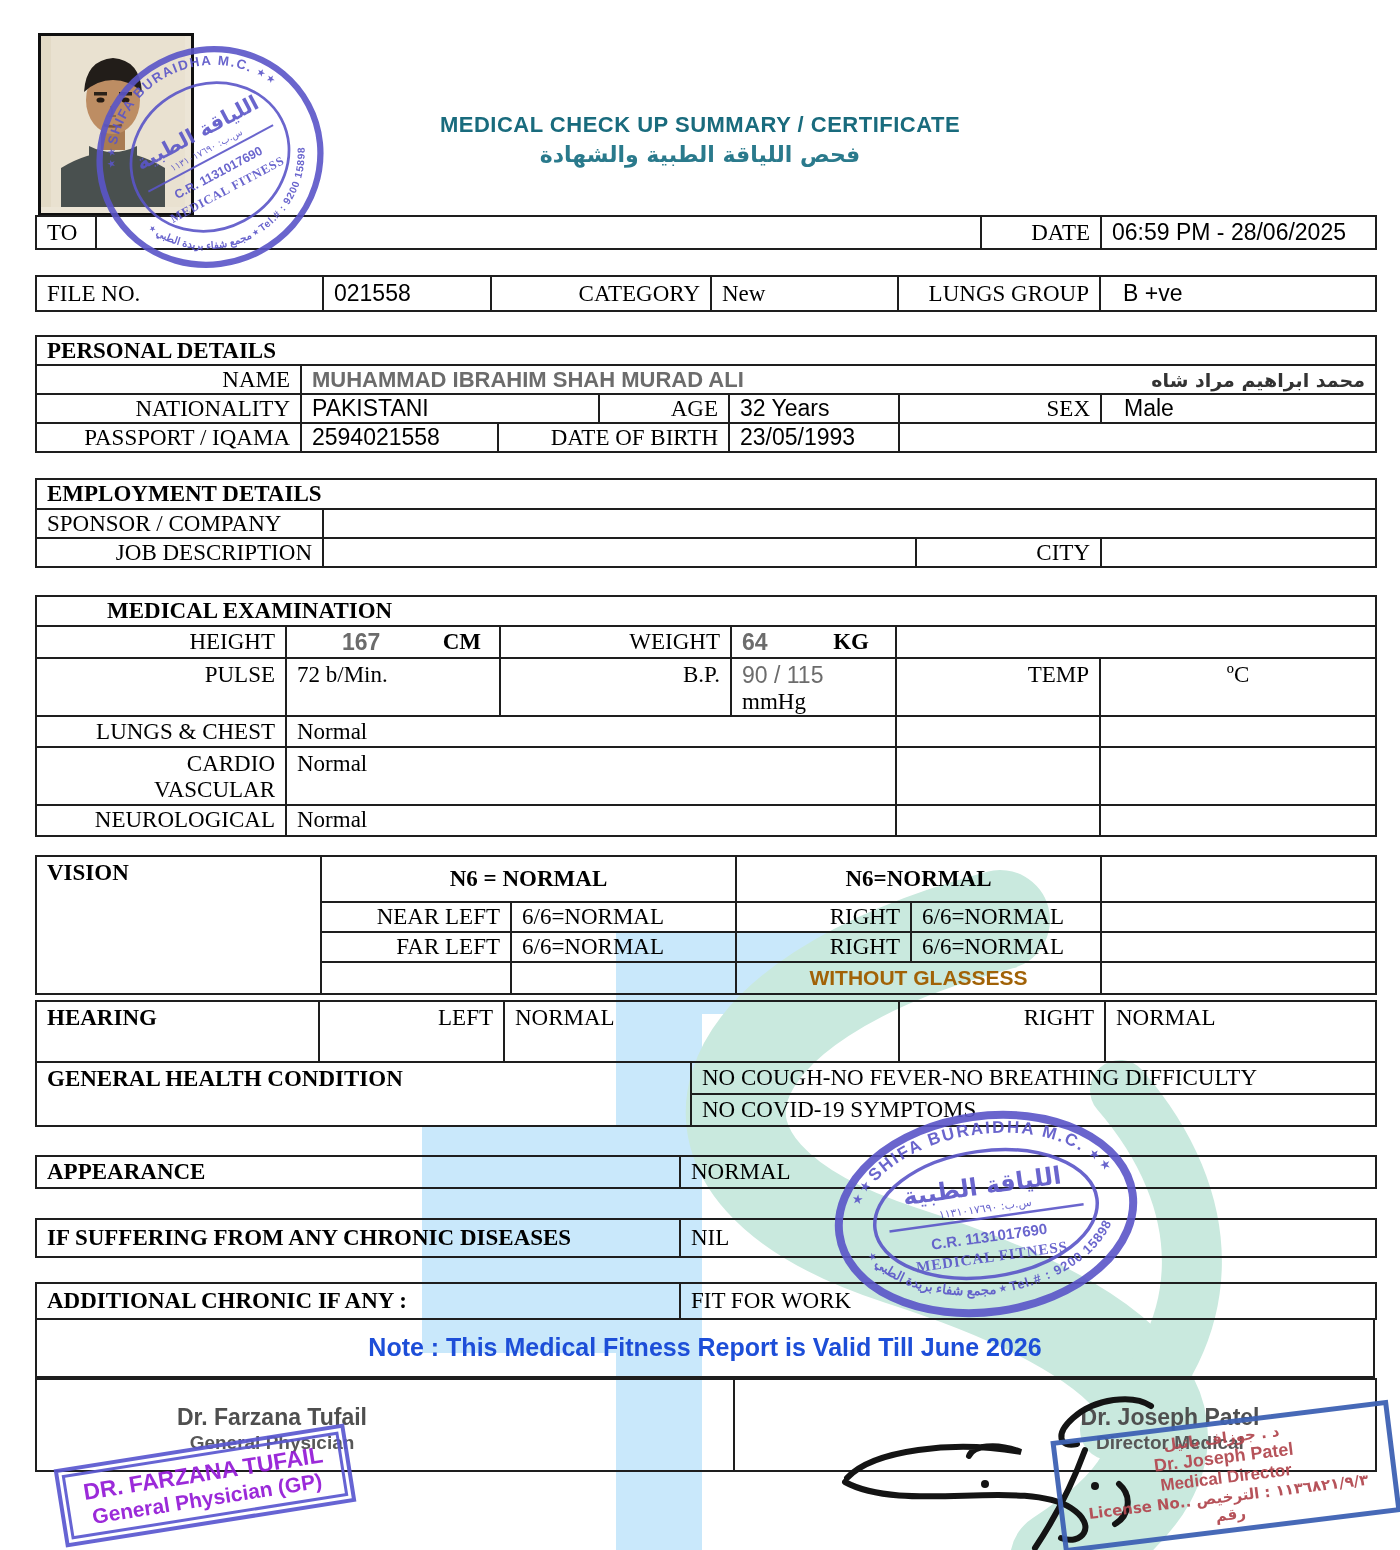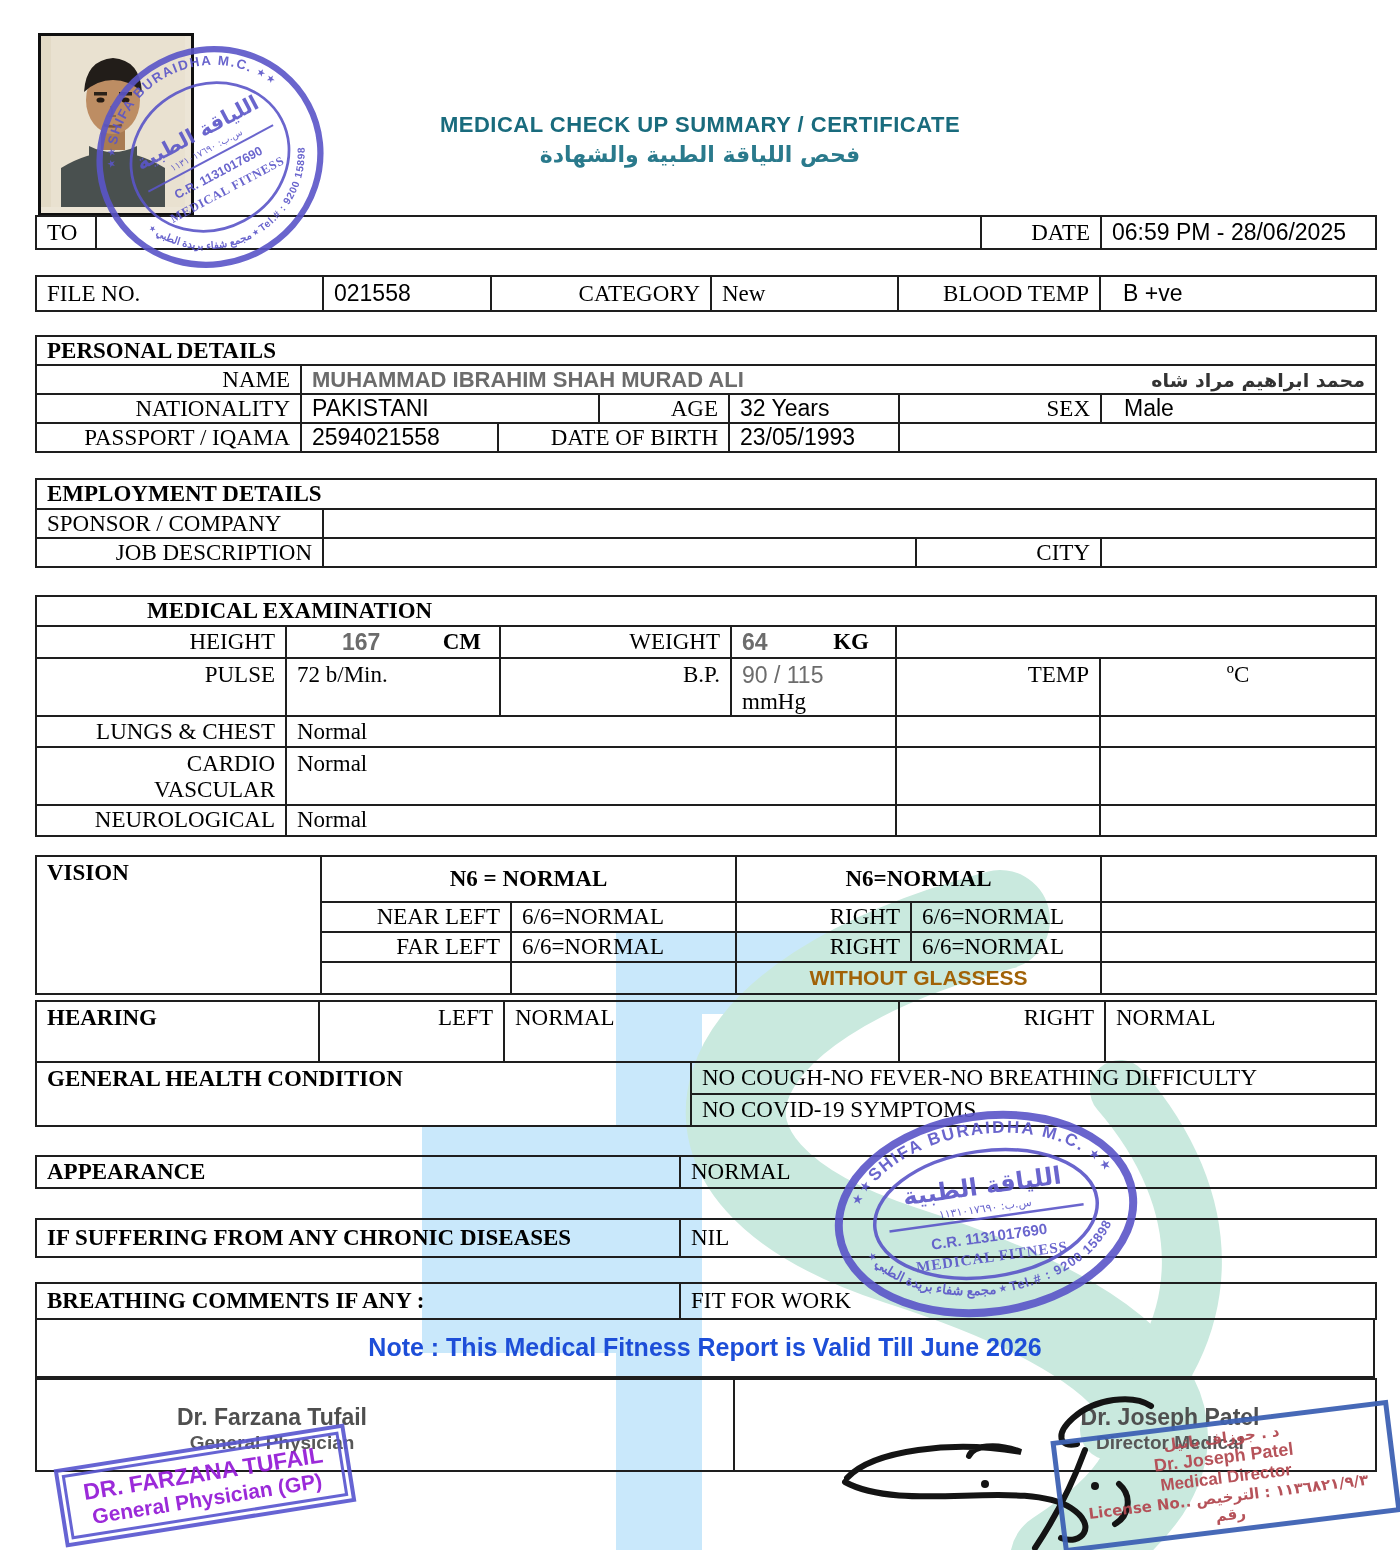--- a/index.html
+++ b/index.html
@@ -130,21 +130,21 @@
         <col style="width:187px">
         <col style="width:202px">
         <col style="width:276px">
       </colgroup>
     <tbody>
         <tr style="height:35px">
       <td>FILE NO.</td>
       <td class="sans gray">021558</td>
       <td class="rt">CATEGORY</td>
       <td>New</td>
-      <td class="rt">BLOOD TEMP</td>
+      <td class="rt">LUNGS GROUP</td>
       <td class="sans gray" style="padding-left:22px">B +ve</td>
     </tr>
   </tbody>
     </table>
 
   <table class="g" style="top:335px">
     <colgroup>
         <col style="width:265px">
         <col style="width:197px">
         <col style="width:101px">
@@ -212,21 +212,21 @@
     <colgroup>
         <col style="width:250px">
         <col style="width:214px">
         <col style="width:231px">
         <col style="width:165px">
         <col style="width:204px">
         <col style="width:276px">
       </colgroup>
     <tbody>
         <tr style="height:30px">
-      <td class="hdr" colspan="6" style="padding-left:110px">MEDICAL EXAMINATION</td>
+      <td class="hdr" colspan="6" style="padding-left:70px">MEDICAL EXAMINATION</td>
     </tr>
     <tr style="height:32px">
       <td class="rt">HEIGHT</td>
       <td>
         <div class="flexcell" style="padding:0 8px 0 45px">
           <span class="sans gray">167</span>
           <span>CM</span>
         </div>
       </td>
       <td class="rt">WEIGHT</td>
@@ -371,21 +371,21 @@
   </tbody>
     </table>
 
   <table class="g" style="top:1282px">
     <colgroup>
         <col style="width:644px">
         <col style="width:696px">
       </colgroup>
     <tbody>
         <tr style="height:36px">
-      <td class="bold">BREATHING COMMENTS IF ANY :</td>
+      <td class="bold">ADDITIONAL CHRONIC IF ANY :</td>
       <td>FIT FOR WORK</td>
     </tr>
   </tbody>
     </table>
   <div class="note-box">
     <span class="note-text">Note : This Medical Fitness Report is Valid Till June 2026</span>
   </div>
 
   <table class="g" style="top:1378px">
     <colgroup>

